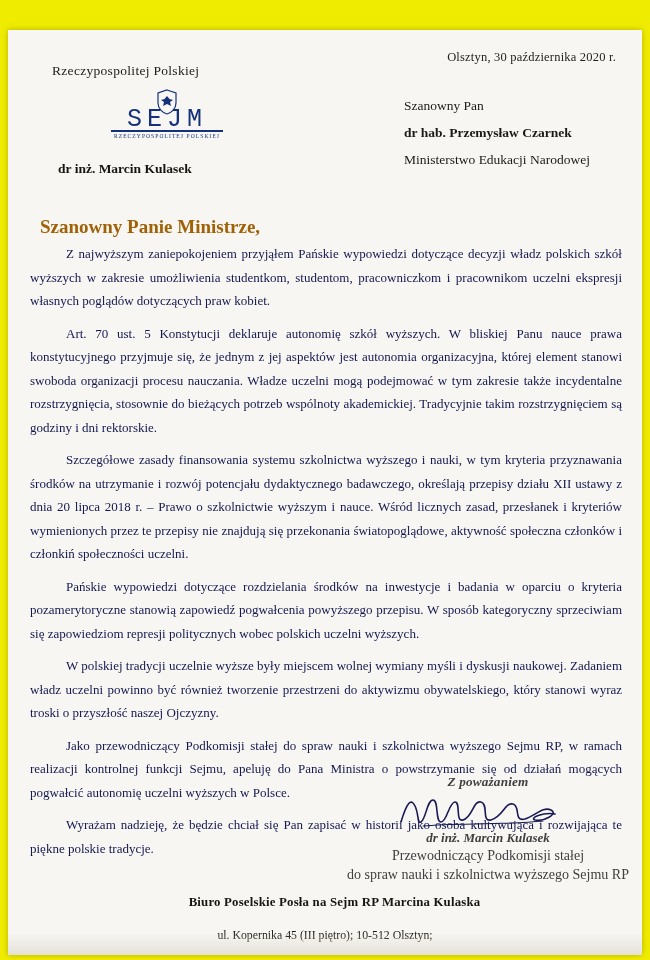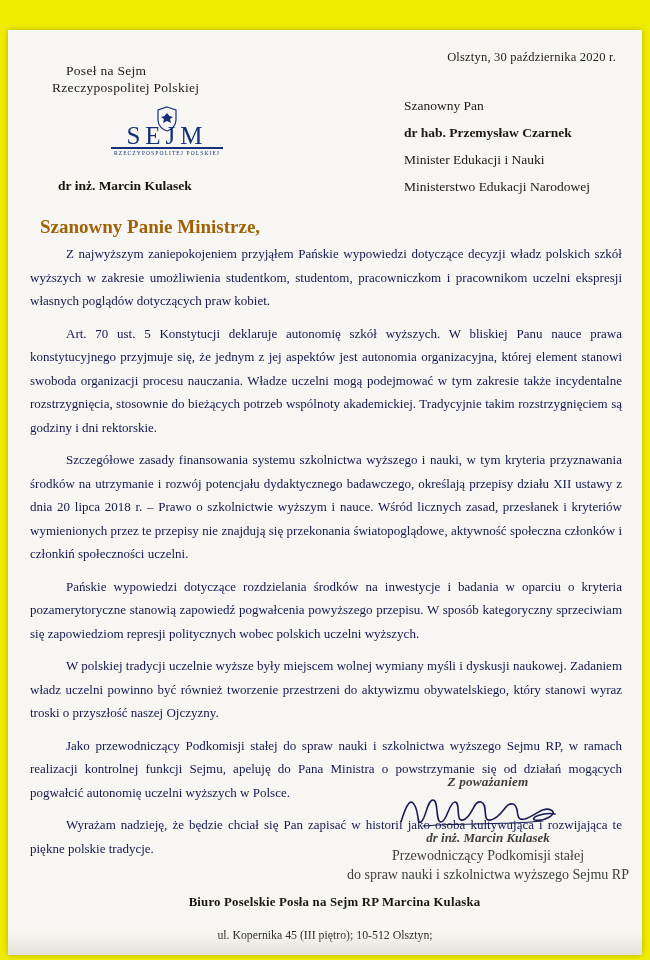--- a/index.html
+++ b/index.html
@@ -75,21 +75,21 @@
     height: 26px;
   }
   .emblem-word {
     position: absolute;
     left: 50%;
     top: 16px;
     transform: translateX(-50%);
     font-size: 25px;
     letter-spacing: 5px;
     color: #15317a;
-    font-family: Liberation Serif, serif;
+    font-family: Liberation Mono, monospace;
   }
   .emblem-rule {
     position: absolute;
     left: 50%;
     top: 41px;
     transform: translateX(-50%);
     width: 112px;
     height: 1.5px;
     background: #15317a;
   }
@@ -201,40 +201,38 @@
 </style>
 </head>
 <body>
 
 <div class="page">
   <div class="paper">
 
     <div class="date-line">Olsztyn, 30 października 2020 r.</div>
 
     <div class="letterhead">
-      <div class="lh-line1">Poseł na Sejm</div>
       <div class="lh-line2">Rzeczypospolitej  Polskiej</div>
 
       <div class="emblem">
         <svg class="emblem-shield" viewBox="0 0 22 26">
           <path d="M11 1 L20 4 L20 14 C20 20 15 24 11 25 C7 24 2 20 2 14 L2 4 Z" fill="none" stroke="#15317a" stroke-width="1.2"></path>
           <path d="M11 7 L13.5 10 L17 11 L14 13 L15 17 L11 15 L7 17 L8 13 L5 11 L8.5 10 Z" fill="#15317a"></path>
         </svg>
         <div class="emblem-word">SEJM</div>
         <div class="emblem-rule"></div>
         <div class="emblem-sub">RZECZYPOSPOLITEJ POLSKIEJ</div>
       </div>
 
       <div class="lh-name">dr inż. Marcin Kulasek</div>
     </div>
 
     <div class="addressee">
       <div>Szanowny Pan</div>
       <div class="bold">dr hab. Przemysław Czarnek</div>
-      <div>Minister Edukacji i Nauki</div>
       <div>Ministerstwo Edukacji Narodowej</div>
     </div>
 
     <div class="salutation">Szanowny Panie Ministrze,</div>
 
     <div class="body-text">
       <p>Z najwyższym zaniepokojeniem przyjąłem Pańskie wypowiedzi dotyczące decyzji władz polskich szkół wyższych w zakresie umożliwienia studentkom, studentom, pracowniczkom i pracownikom uczelni ekspresji własnych poglądów dotyczących praw kobiet.</p>
       <p>Art. 70 ust. 5 Konstytucji deklaruje autonomię szkół wyższych. W bliskiej Panu nauce prawa konstytucyjnego przyjmuje się, że jednym z jej aspektów jest autonomia organizacyjna, której element stanowi swoboda organizacji procesu nauczania. Władze uczelni mogą podejmować w tym zakresie także incydentalne rozstrzygnięcia, stosownie do bieżących potrzeb wspólnoty akademickiej. Tradycyjnie takim rozstrzygnięciem są godziny i dni rektorskie.</p>
       <p>Szczegółowe zasady finansowania systemu szkolnictwa wyższego i nauki, w tym kryteria przyznawania środków na utrzymanie i rozwój potencjału dydaktycznego badawczego, określają przepisy działu XII ustawy z dnia 20 lipca 2018 r. – Prawo o szkolnictwie wyższym i nauce. Wśród licznych zasad, przesłanek i kryteriów wymienionych przez te przepisy nie znajdują się przekonania światopoglądowe, aktywność społeczna członków i członkiń społeczności uczelni.</p>
       <p>Pańskie wypowiedzi dotyczące rozdzielania środków na inwestycje i badania w oparciu o kryteria pozamerytoryczne stanowią zapowiedź pogwałcenia powyższego przepisu. W sposób kategoryczny sprzeciwiam się zapowiedziom represji politycznych wobec polskich uczelni wyższych.</p>

